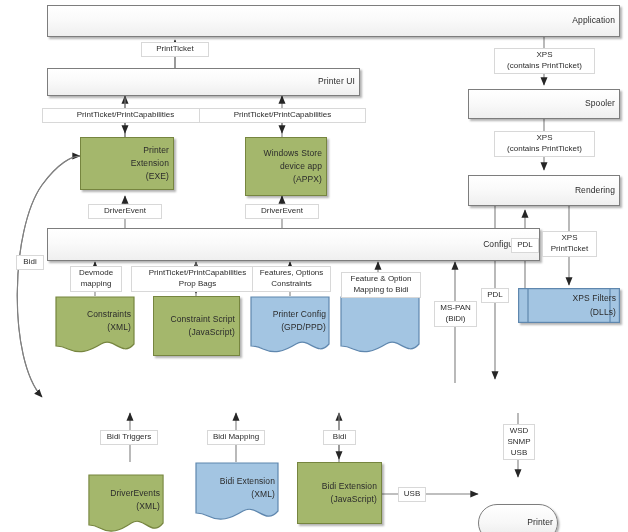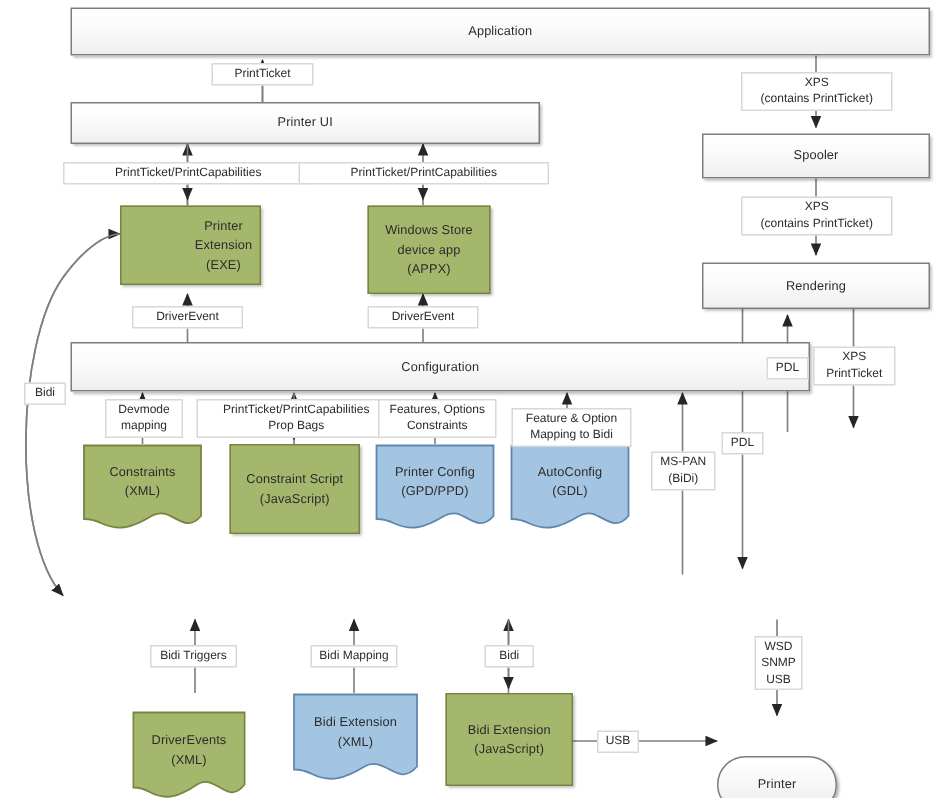--- a/index.html
+++ b/index.html
@@ -21,21 +21,21 @@
     width:628px;height:532px;
     pointer-events:none;
   }
   
   .node{
     position:absolute;
     box-sizing:border-box;
     display:flex;
     align-items:center;
     justify-content:center;
-    text-align:center;
+    text-align:right;
     color:#2b2b2b;
     font-size:8.5px;
     line-height:1.55;
     letter-spacing:.1px;
     z-index:5;
   }
   .node .lbl{ display:block; width:100%; padding:0 4px; white-space:pre-line; }
 
   
   .bar{
@@ -200,22 +200,20 @@
       <path d="M1,1 H79 V48 C67,62 59,40 46,48 C33,56 24,58 13,53 C7,50 4,50 1,50 Z" fill="#A3C5E2" stroke="#5F87AE" stroke-width="1.2"></path>
     </svg>
     <span class="lbl" style="margin-bottom:10px;">Printer Config
 (GPD/PPD)</span>
   </div>
 
   <div class="node doc" style="left:340px;top:296px;width:80px;height:60px;">
     <svg class="docsvg" viewBox="0 0 80 60" preserveAspectRatio="none">
       <path d="M1,1 H79 V48 C67,62 59,40 46,48 C33,56 24,58 13,53 C7,50 4,50 1,50 Z" fill="#A3C5E2" stroke="#5F87AE" stroke-width="1.2"></path>
     </svg>
-    <span class="lbl" style="margin-bottom:10px;">AutoConfig
-(GDL)</span>
   </div>
 
 
   <div class="node doc" style="left:88px;top:474px;width:76px;height:62px;">
     <svg class="docsvg" viewBox="0 0 84 62" preserveAspectRatio="none">
       <path d="M1,1 H83 V49 C70,64 62,41 48,49 C35,57 25,60 13,54 C7,51 4,51 1,51 Z" fill="#A4B76C" stroke="#76853F" stroke-width="1.2"></path>
     </svg>
     <span class="lbl" style="margin-bottom:10px;">DriverEvents
 (XML)</span>
   </div>
@@ -234,20 +232,29 @@
   </div>
 
   <div class="node bar dark" style="left:468px;top:89px;width:152px;height:30px;">
     <span class="lbl">Spooler</span>
   </div>
 
   <div class="node bar dark" style="left:468px;top:175px;width:152px;height:31px;">
     <span class="lbl">Rendering</span>
   </div>
 
+  <div class="node proc" style="left:518px;top:288px;width:102px;height:35px;display:flex;align-items:center;justify-content:center;box-shadow:1.5px 1.5px 2px rgba(0,0,0,.30);">
+    <svg class="procsvg" viewBox="0 0 102 35" preserveAspectRatio="none">
+      <rect x="0.6" y="0.6" width="100.8" height="33.8" fill="#A3C5E2" stroke="#5F87AE" stroke-width="1.2"></rect>
+      <line x1="10" y1="0.6" x2="10" y2="34.4" stroke="#5F87AE" stroke-width="1.2"></line>
+      <line x1="92" y1="0.6" x2="92" y2="34.4" stroke="#5F87AE" stroke-width="1.2"></line>
+    </svg>
+    <span class="lbl">XPS Filters
+(DLLs)</span>
+  </div>
 
   <div class="node stadium" style="left:478px;top:477px;width:80px;height:38px;">
     <span class="lbl">Printer</span>
   </div>
 
   <div class="elabel" style="left:141px;top:42px;width:68px;">PrintTicket</div>
 
   <div class="elabel" style="left:42px;top:108px;width:167px;">PrintTicket/PrintCapabilities</div>
 
   <div class="elabel" style="left:199px;top:108px;width:167px;">PrintTicket/PrintCapabilities</div>

